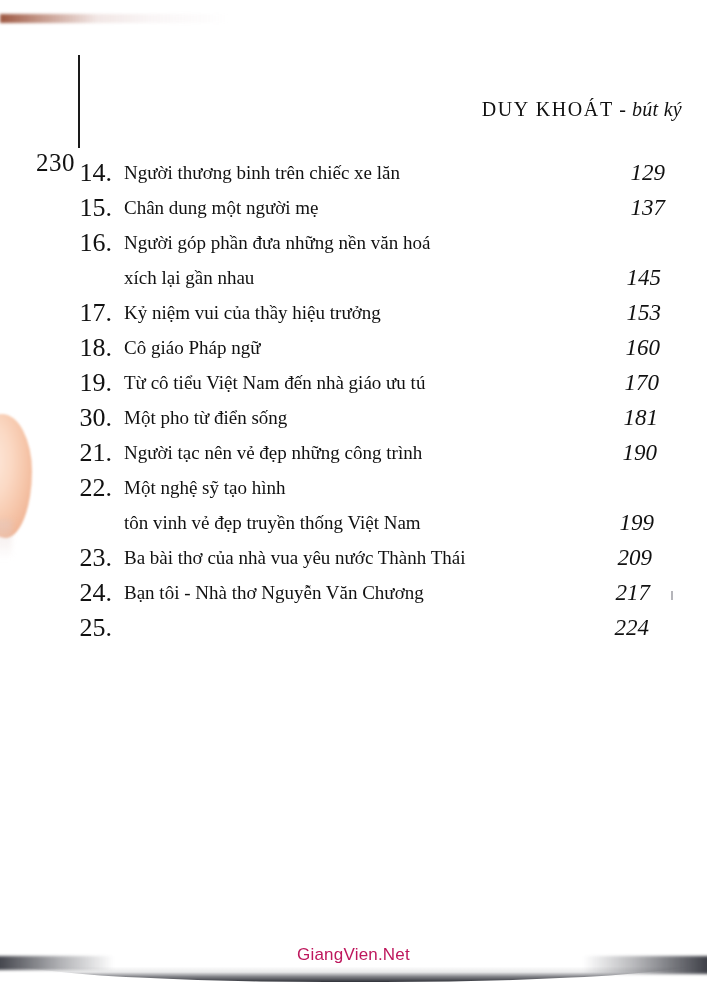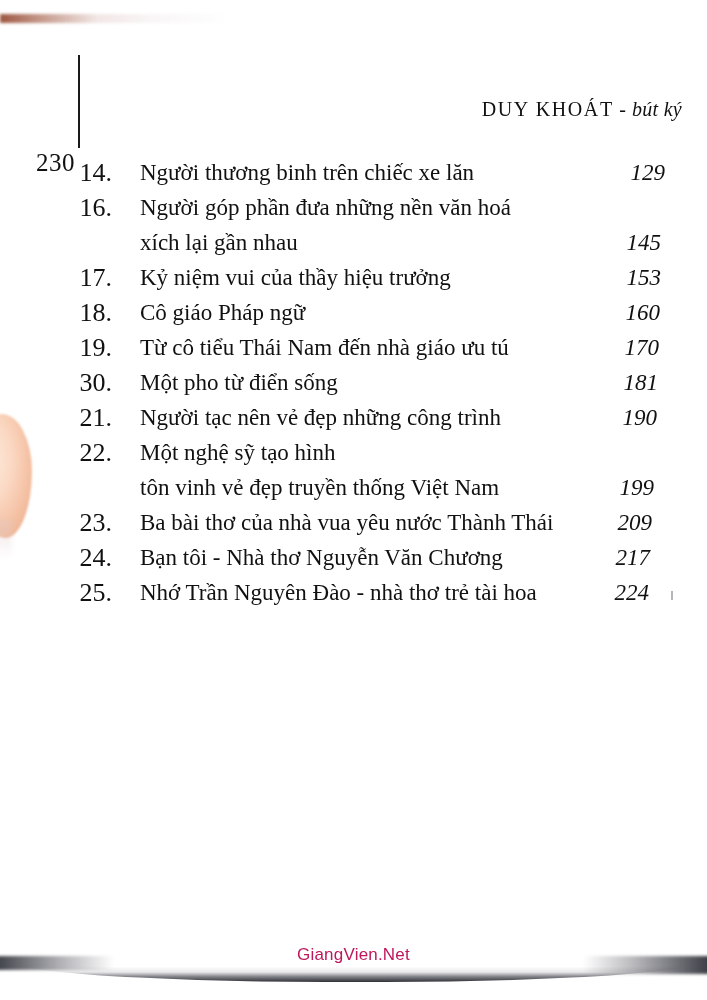--- a/index.html
+++ b/index.html
@@ -160,24 +160,23 @@
     width: 42px;
     text-align: right;
     font-size: 26px;
     line-height: 35px;
     white-space: nowrap;
   }
   .toc-title {
     position: absolute;
     left: 124px;
     top: 0;
-    font-size: 23px;
+    font-size: 19px;
     line-height: 35px;
     white-space: nowrap;
-    margin-left: 16px;
   }
   .toc-page {
     position: absolute;
     top: 0;
     width: 52px;
     text-align: right;
     font-size: 23px;
     line-height: 35px;
     white-space: nowrap;
     font-style: italic;
@@ -212,20 +211,25 @@
     </div>
   </div>
 
   <div class="toc" id="toc-list">
       <div class="toc-row">
         <span class="toc-num">14.</span>
         <span class="toc-title">Người thương binh trên chiếc xe lăn</span>
         <span class="toc-page" style="left: 613px;">129</span>
       </div>
       <div class="toc-row">
+        <span class="toc-num">15.</span>
+        <span class="toc-title">Chân dung một người mẹ</span>
+        <span class="toc-page" style="left: 613px;">137</span>
+      </div>
+      <div class="toc-row">
         <span class="toc-num">16.</span>
         <span class="toc-title">Người góp phần đưa những nền văn hoá</span>
         <span class="toc-page" style="left: 613px;"></span>
       </div>
       <div class="toc-row">
         <span class="toc-num"></span>
         <span class="toc-title">xích lại gần nhau</span>
         <span class="toc-page" style="left: 609px;">145</span>
       </div>
       <div class="toc-row">
@@ -233,21 +237,21 @@
         <span class="toc-title">Kỷ niệm vui của thầy hiệu trưởng</span>
         <span class="toc-page" style="left: 609px;">153</span>
       </div>
       <div class="toc-row">
         <span class="toc-num">18.</span>
         <span class="toc-title">Cô giáo Pháp ngữ</span>
         <span class="toc-page" style="left: 608px;">160</span>
       </div>
       <div class="toc-row">
         <span class="toc-num">19.</span>
-        <span class="toc-title">Từ cô tiểu Thái Nam đến nhà giáo ưu tú</span>
+        <span class="toc-title">Từ cô tiểu Việt Nam đến nhà giáo ưu tú</span>
         <span class="toc-page" style="left: 607px;">170</span>
       </div>
       <div class="toc-row">
         <span class="toc-num">30.</span>
         <span class="toc-title">Một pho từ điển sống</span>
         <span class="toc-page" style="left: 606px;">181</span>
       </div>
       <div class="toc-row">
         <span class="toc-num">21.</span>
         <span class="toc-title">Người tạc nên vẻ đẹp những công trình</span>
@@ -268,21 +272,20 @@
         <span class="toc-title">Ba bài thơ của nhà vua yêu nước Thành Thái</span>
         <span class="toc-page" style="left: 600px;">209</span>
       </div>
       <div class="toc-row">
         <span class="toc-num">24.</span>
         <span class="toc-title">Bạn tôi - Nhà thơ Nguyễn Văn Chương</span>
         <span class="toc-page" style="left: 598px;">217</span>
       </div>
       <div class="toc-row">
         <span class="toc-num">25.</span>
-        <span class="toc-title">Nhớ Trần Nguyên Đào - nhà thơ trẻ tài hoa</span>
         <span class="toc-page" style="left: 597px;">224</span>
       </div>
     </div>
 
   <div class="artifact-finger"></div>
   <div class="artifact-finger-shadow"></div>
   <div class="artifact-speck"></div>
 
   <div class="watermark">GiangVien.Net</div>
 

